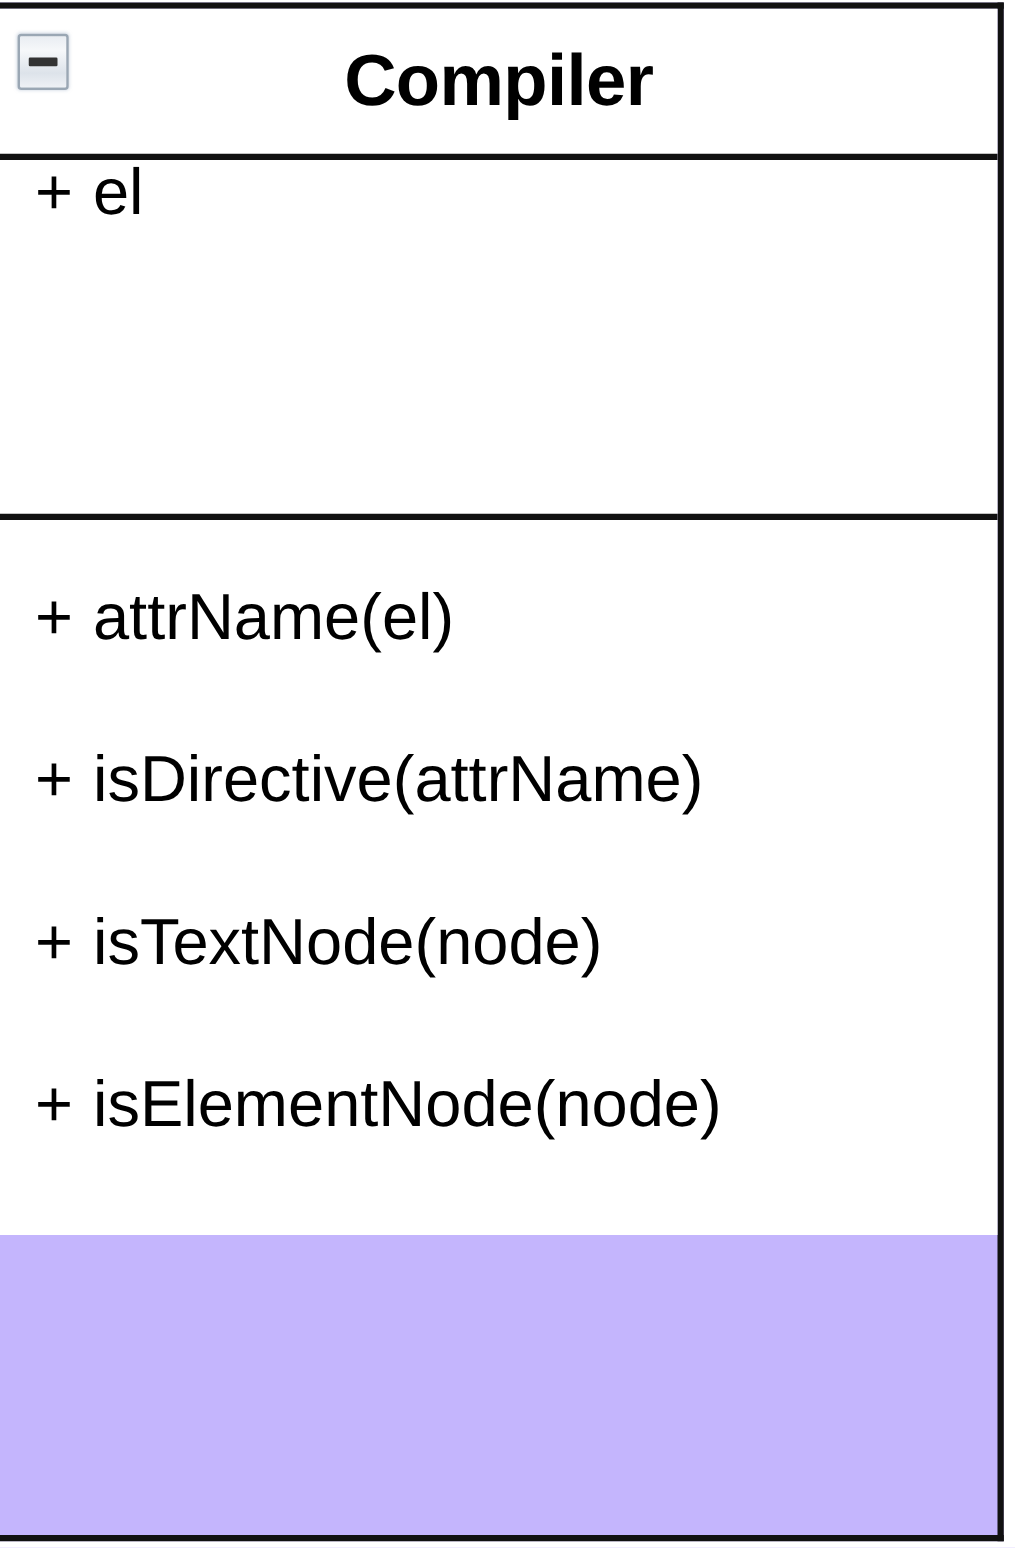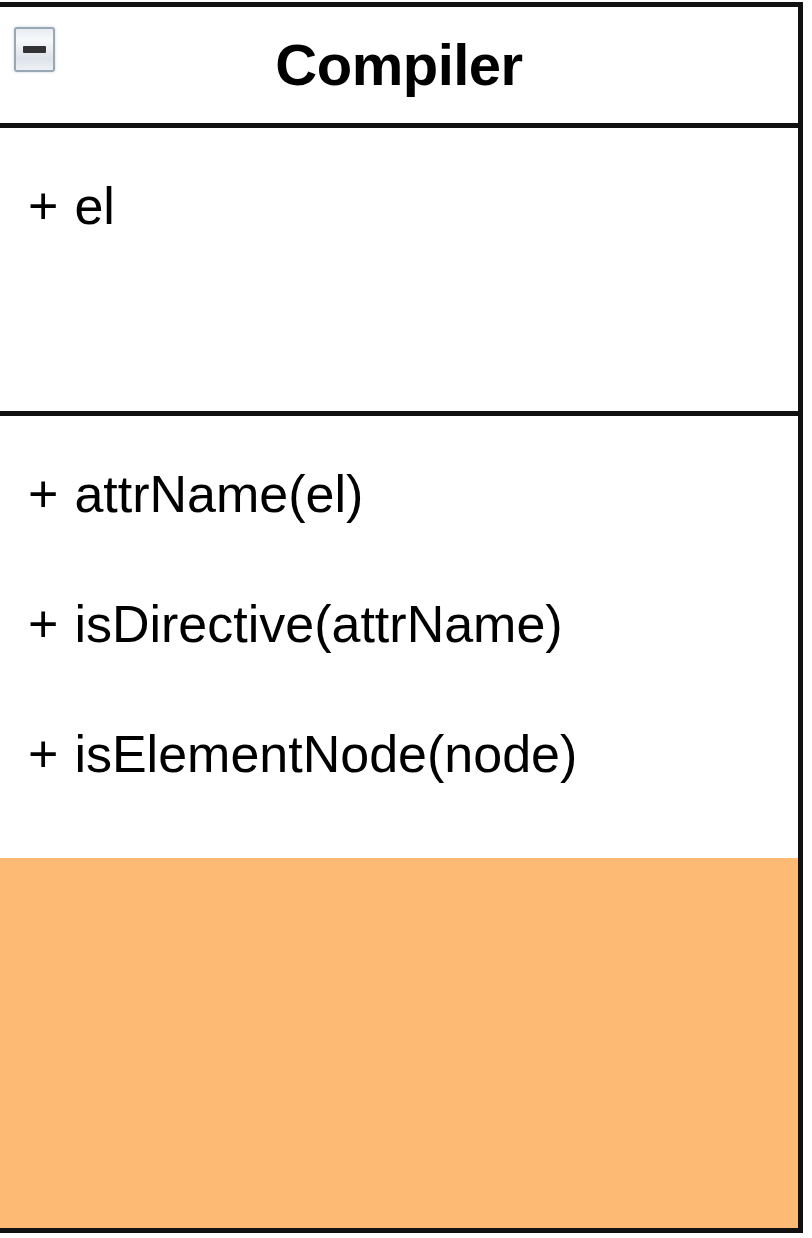--- a/index.html
+++ b/index.html
@@ -16,21 +16,21 @@
   }
 
   
   .uml-class {
     position: absolute;
     left: 0px;
     top: 2px;
     width: 803px;
     height: 1231px;
     box-sizing: border-box;
-    background: #fdba74;
+    background: #c4b5fd;
     border-top: 5px solid #111111;
     border-right: 5px solid #111111;
     border-bottom: 5px solid #111111;
     border-left: 0px solid #111111;
   }
 
   
   .class-header {
     position: relative;
     height: 121px;
@@ -80,21 +80,20 @@
     letter-spacing: -0.5px;
     white-space: nowrap;
   }
 
   
   .class-attributes {
     position: relative;
     height: 288px;
     box-sizing: border-box;
     border-bottom: 5px solid #111111;
-    padding-top: 52px;
     background: #ffffff;
   }
 
   
   .class-operations {
     position: relative;
     box-sizing: border-box;
     padding-top: 52px;
     background: #ffffff;
   }
@@ -138,17 +137,20 @@
   </div>
 
   <div class="class-operations">
     <div class="member-row">
       <span class="member-visibility">+</span><span class="member-label">attrName(el)</span>
     </div>
     <div class="member-row">
       <span class="member-visibility">+</span><span class="member-label">isDirective(attrName)</span>
     </div>
     <div class="member-row">
+      <span class="member-visibility">+</span><span class="member-label">isTextNode(node)</span>
+    </div>
+    <div class="member-row">
       <span class="member-visibility">+</span><span class="member-label">isElementNode(node)</span>
     </div>
   </div>
 
 </div>
 
 </body></html>

